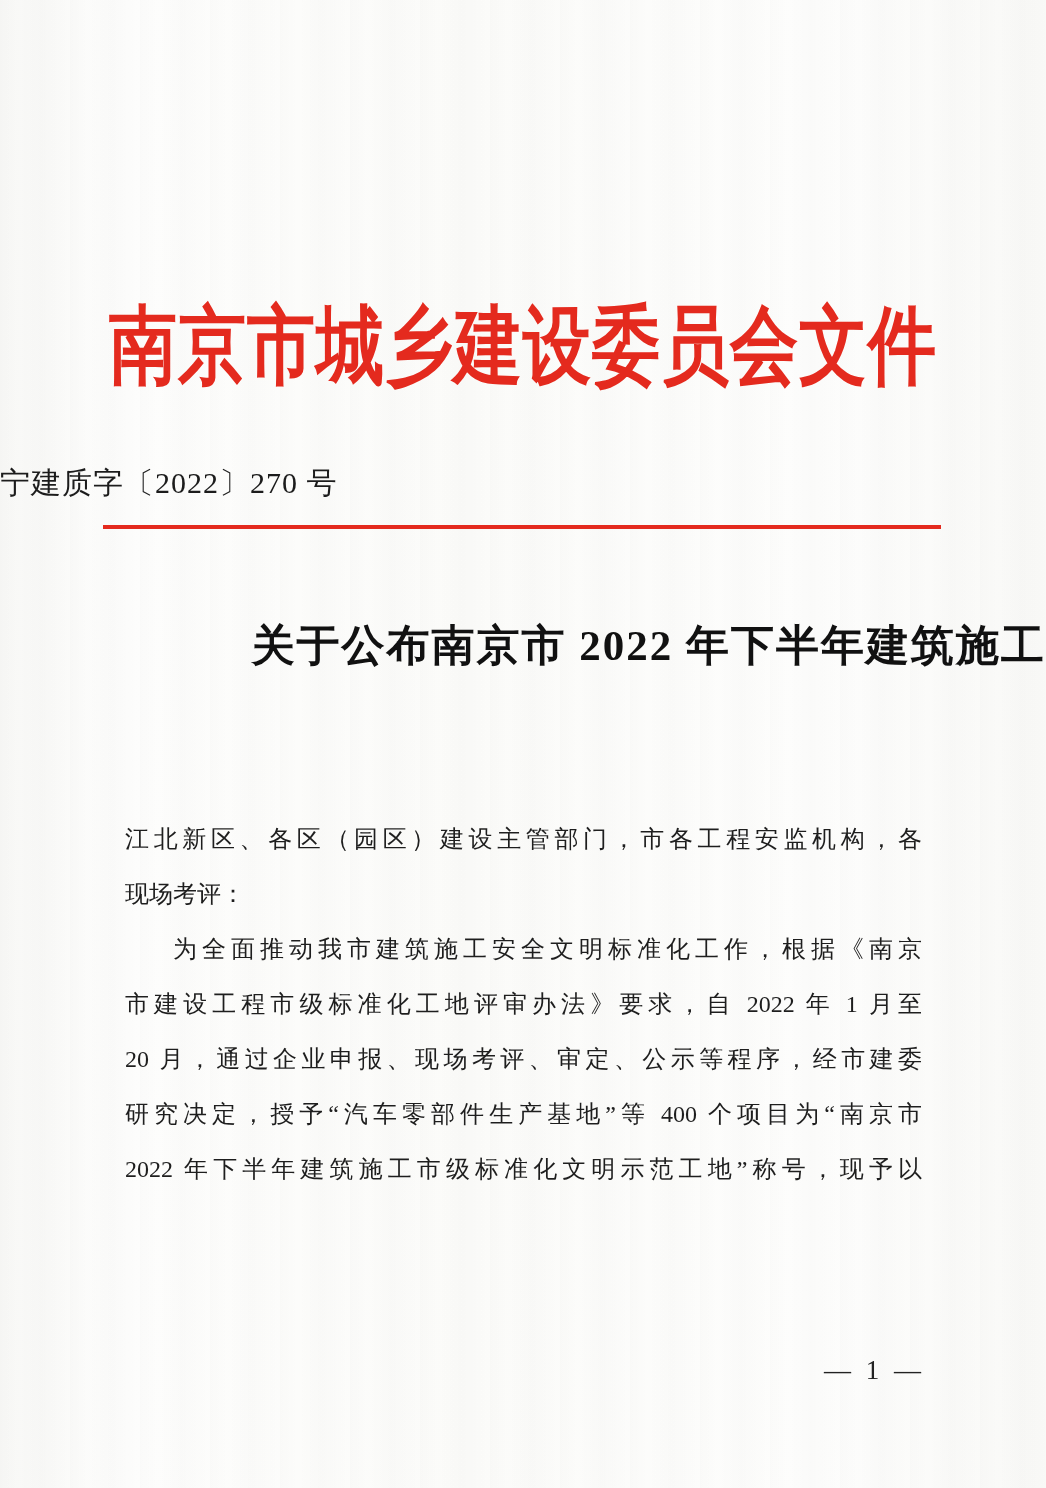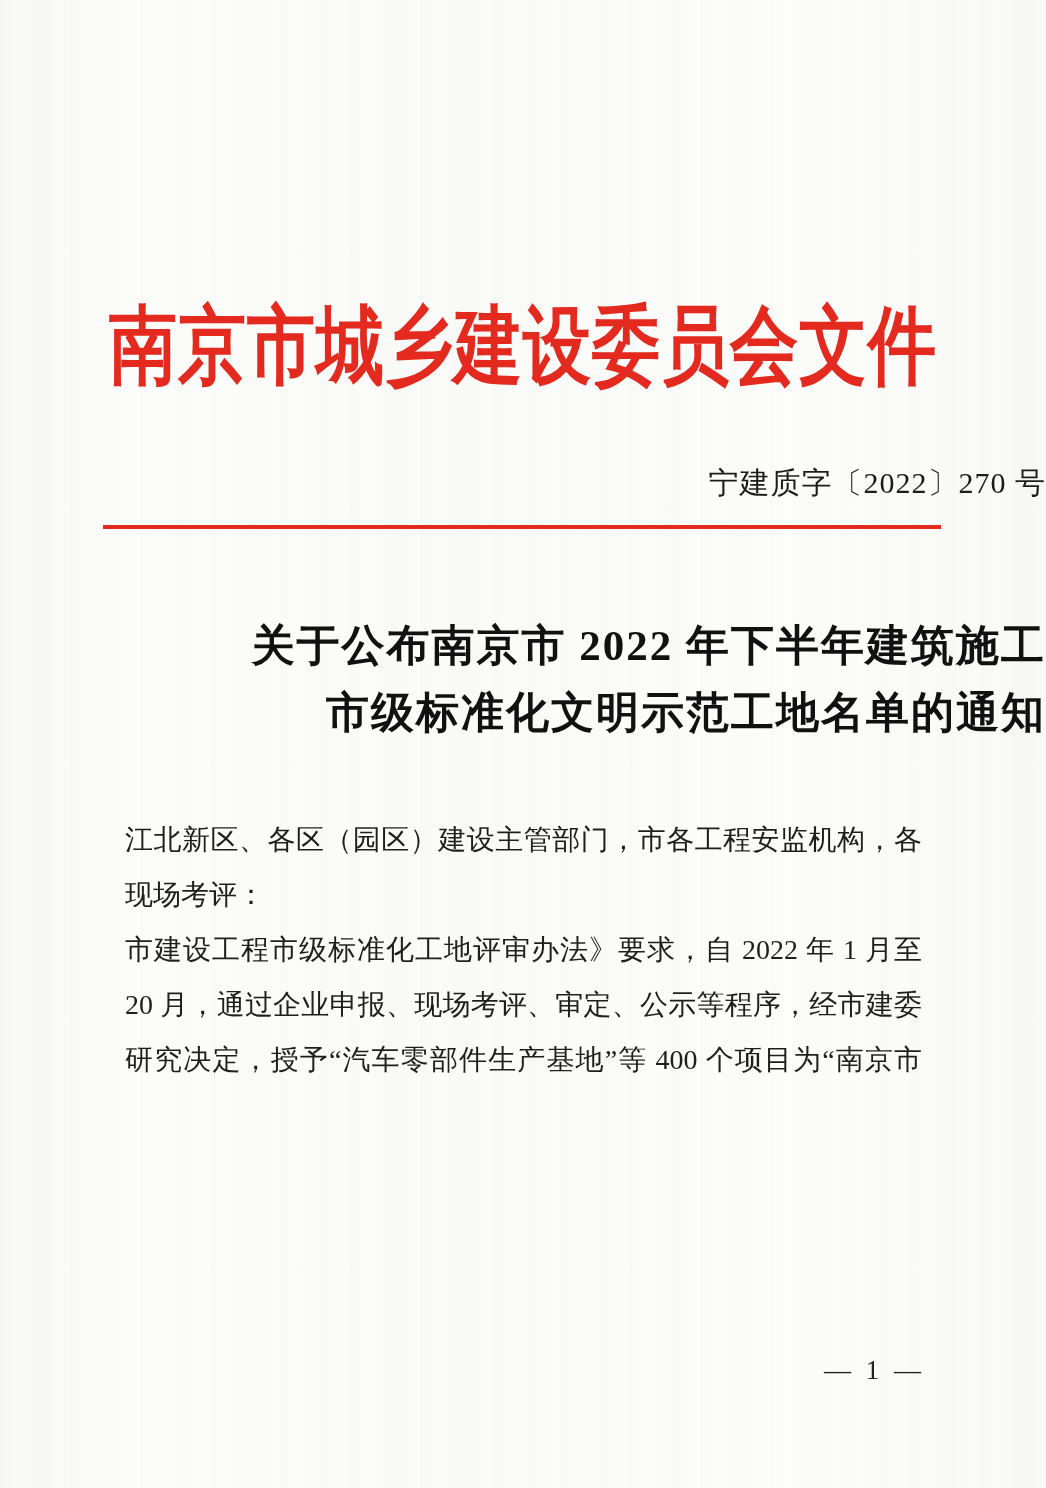--- a/index.html
+++ b/index.html
@@ -39,21 +39,21 @@
     letter-spacing: 1px;
     transform: scaleY(1.26);
     transform-origin: center top;
     white-space: nowrap;
   }
   .doc-number {
     position: absolute;
     top: 462px;
     left: 0;
     right: 0;
-    text-align: right;
+    text-align: left;
     font-size: 30px;
     line-height: 42px;
     color: #1c1c1c;
     letter-spacing: 1px;
   }
   .red-rule {
     position: absolute;
     top: 525px;
     left: 103px;
     width: 838px;
@@ -70,21 +70,21 @@
     font-size: 43px;
     line-height: 67px;
     color: #111111;
     letter-spacing: 2px;
   }
   .body-block {
     position: absolute;
     top: 812px;
     left: 125px;
     width: 797px;
-    font-size: 28px;
+    font-size: 24px;
     color: #1e1e1e;
   }
   .line {
     height: 55px;
     line-height: 55px;
     text-align: left;
     white-space: nowrap;
   }
   .line.justify {
     white-space: normal;
@@ -112,26 +112,27 @@
 <div class="page">
 
   <div class="org-title">南京市城乡建设委员会文件</div>
 
   <div class="doc-number">宁建质字〔2022〕270 号</div>
 
   <div class="red-rule"></div>
 
   <div class="doc-title">
     <div class="doc-title-line">关于公布南京市 2022 年下半年建筑施工</div>
-    <div class="doc-title-line">市级标准化文明示范工地名单的通知</div>
   </div>
 
   <div class="body-block">
     <div class="line justify">江北新区、各区（园区）建设主管部门，市各工程安监机构，各</div>
     <div class="line">现场考评：</div>
+    <div class="line justify indent">为全面推动我市建筑施工安全文明标准化工作，根据《南京</div>
     <div class="line justify">市建设工程市级标准化工地评审办法》要求，自 2022 年 1 月至</div>
     <div class="line justify">20 月，通过企业申报、现场考评、审定、公示等程序，经市建委</div>
     <div class="line justify">研究决定，授予“汽车零部件生产基地”等 400 个项目为“南京市</div>
+    <div class="line justify">2022 年下半年建筑施工市级标准化文明示范工地”称号，现予以</div>
   </div>
 
   <div class="page-number">— 1 —</div>
 
 </div>
 
 </body></html>

